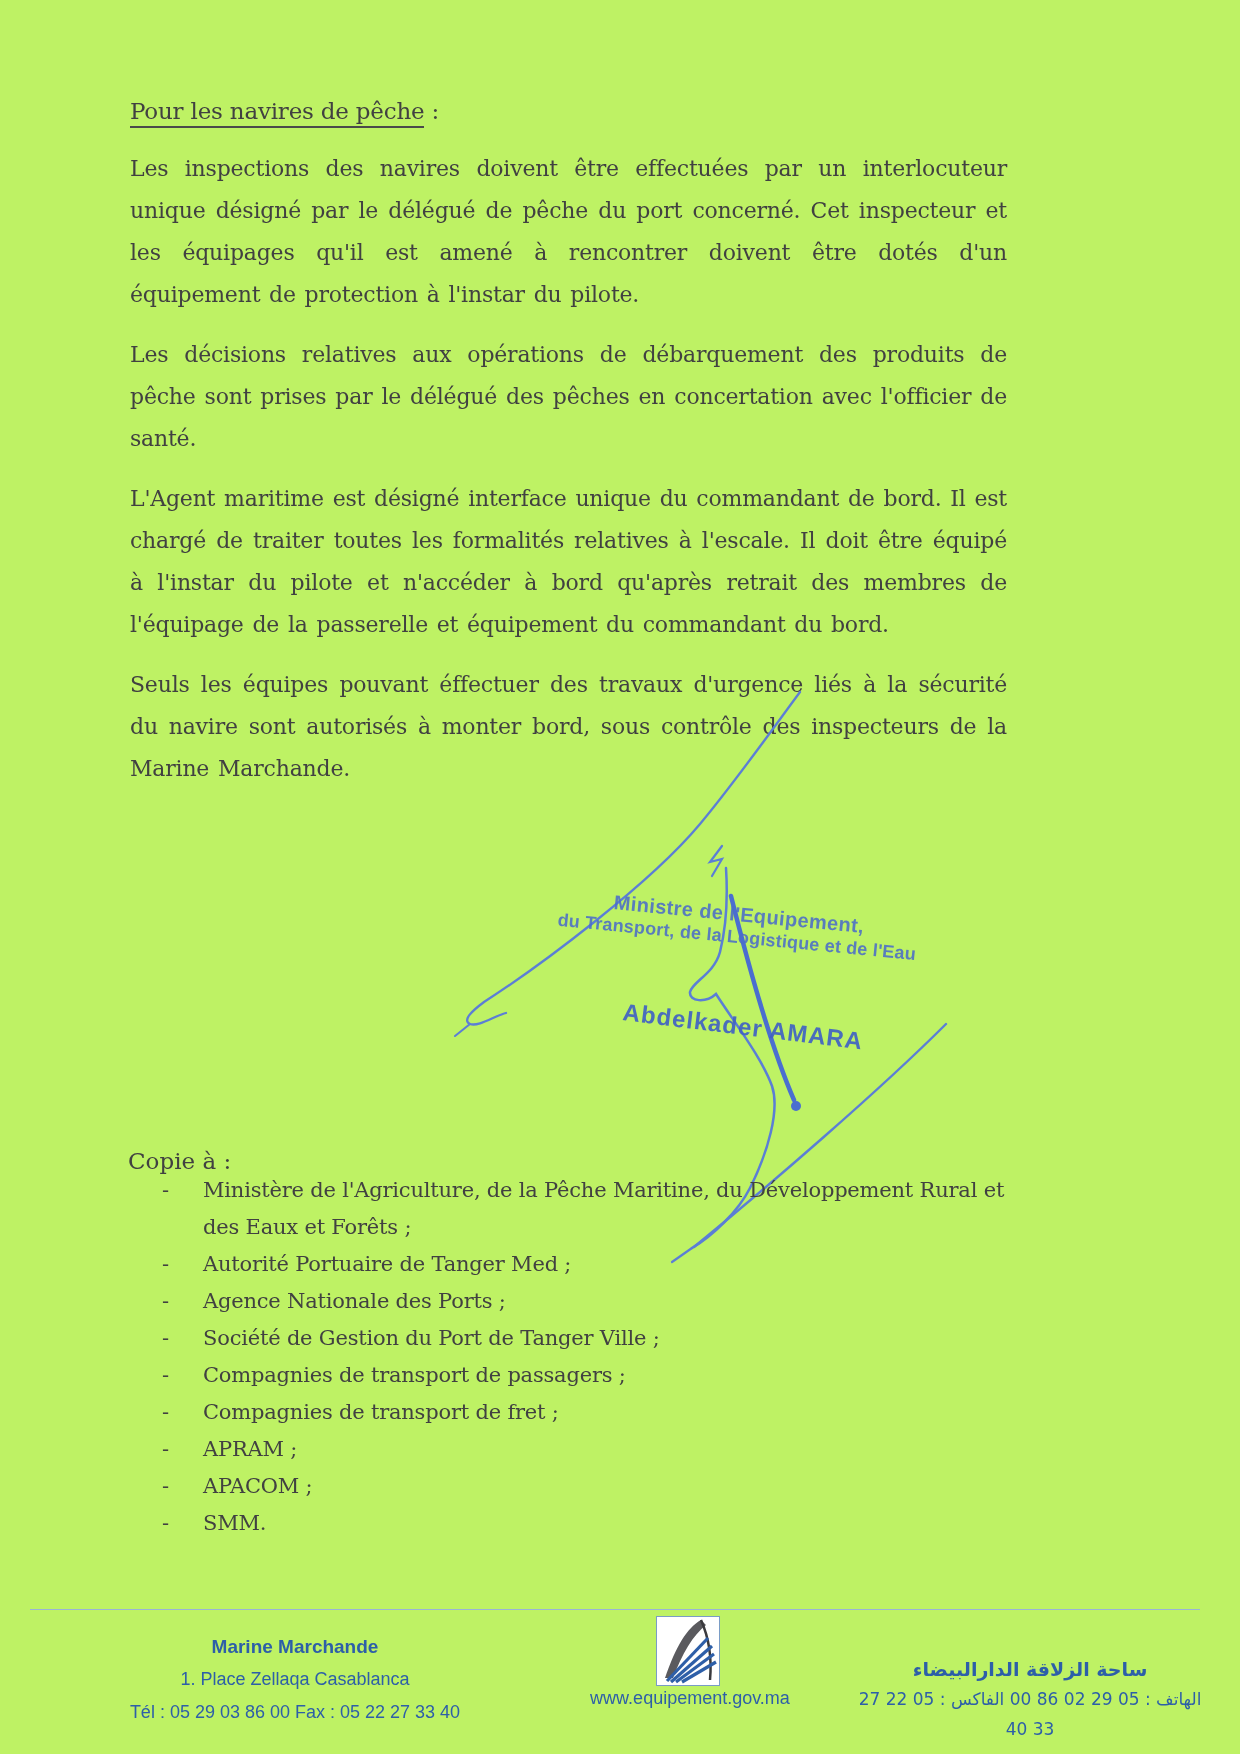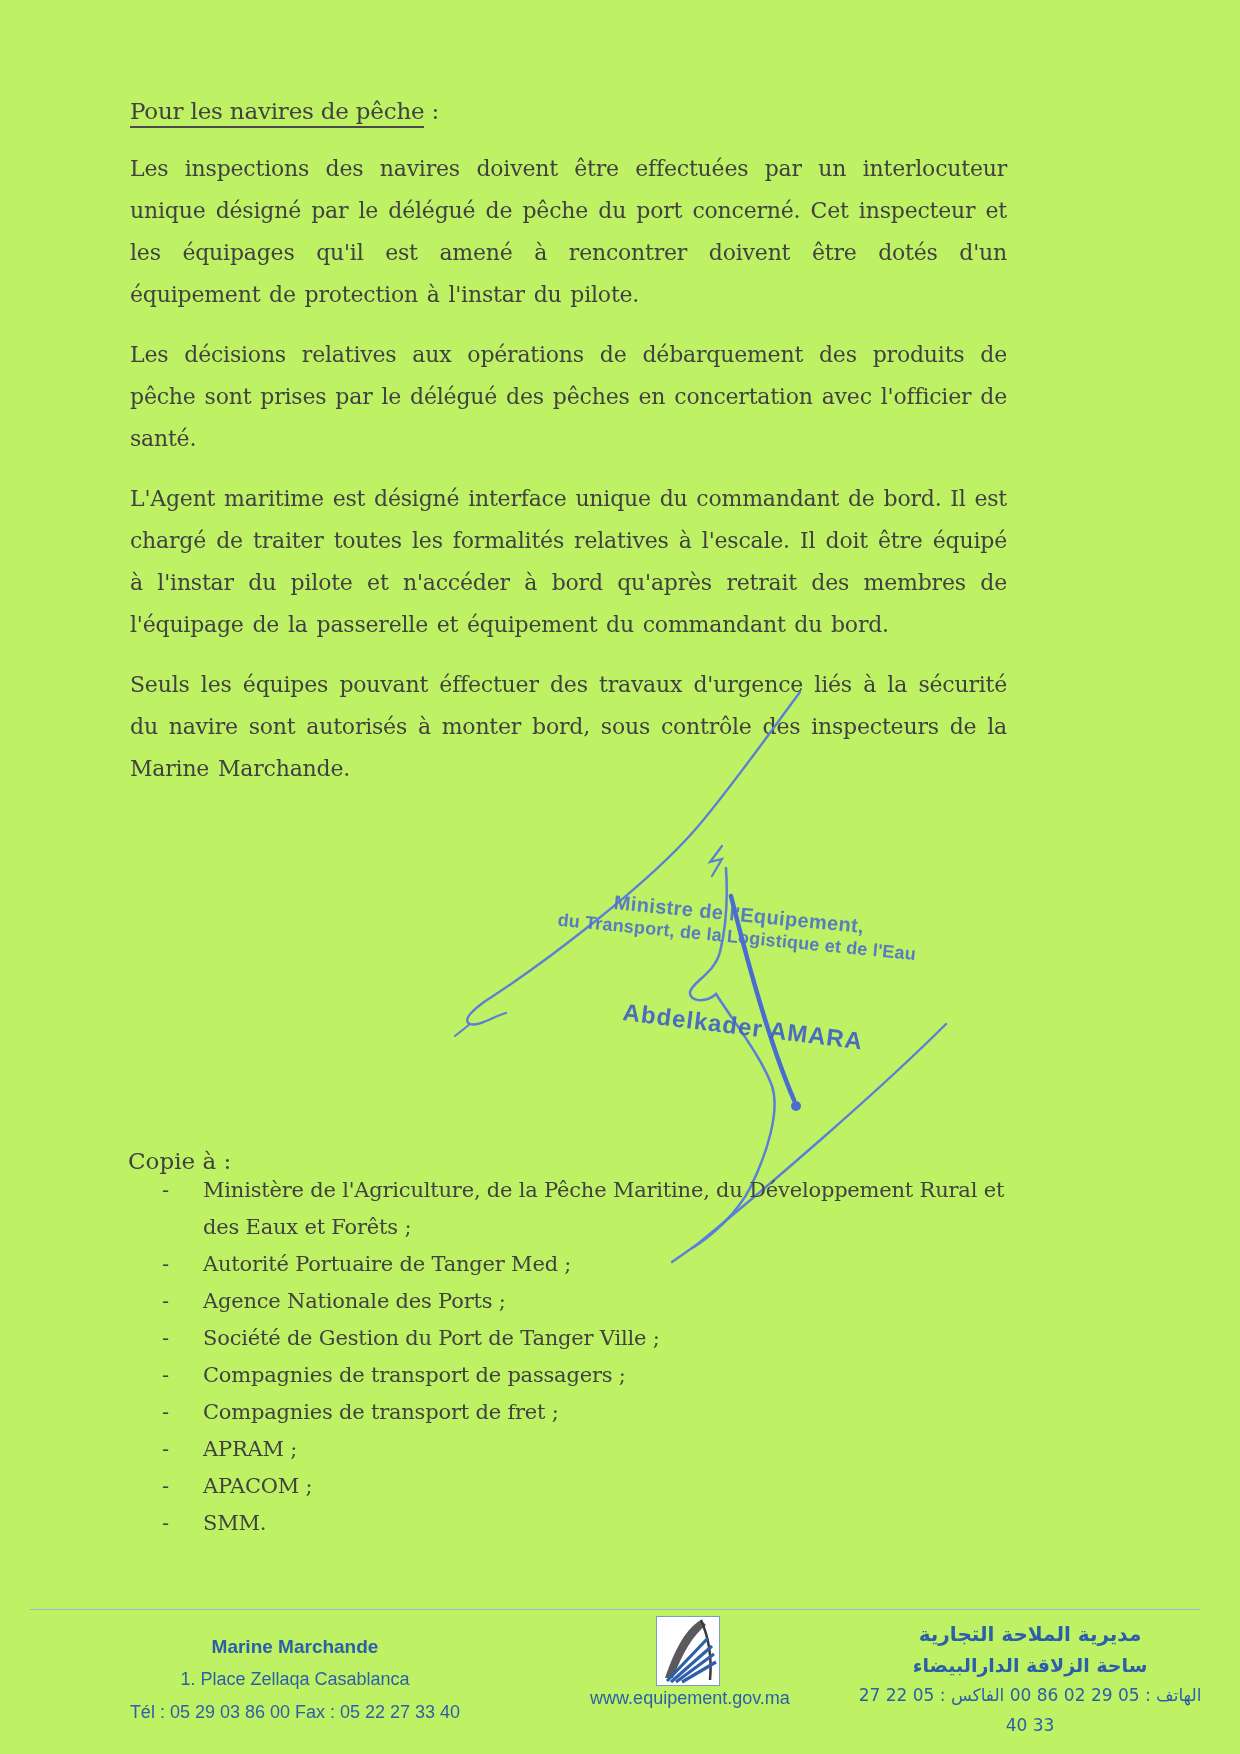--- a/index.html
+++ b/index.html
@@ -53,21 +53,21 @@
   .f-left .org{font-weight:bold;font-size:19px;line-height:33px;}
   .f-left .addr{font-size:18px;line-height:33px;}
   .f-left .tel{font-size:18px;line-height:33px;}
   .f-logo{position:absolute;left:656px;top:1616px;width:64px;height:70px;}
   .f-web{position:absolute;left:560px;top:1688px;width:260px;text-align:center;font-size:18px;}
   .f-right{
     position:absolute;left:850px;top:1618px;width:360px;text-align:center;
     direction:rtl;font-family:"DejaVu Sans",sans-serif;
   }
   .f-right .ar1{font-weight:bold;font-size:20px;line-height:32px;}
-  .f-right .ar2{font-weight:bold;font-size:19px;line-height:30px;}
+  .f-right .ar2{font-weight:bold;font-size:19px;line-height:30px;margin-top:36px;}
   .f-right .ar3{font-size:17px;line-height:30px;}
 </style>
 </head>
 <body>
 
 <div class="page">
 
   <div class="content">
     <h2 class="doc-h"><span class="u">Pour les navires de pêche</span><span> :</span></h2>
 
@@ -161,18 +161,17 @@
     <g stroke="#2e5fa8" fill="none">
       <path stroke-width="3.2" d="M11 65 L52 22"></path>
       <path stroke-width="3.2" d="M15 66 L56 30"></path>
       <path stroke-width="3.2" d="M20 66 L58 38"></path>
       <path stroke-width="3.2" d="M26 66 L60 46"></path>
     </g>
   </svg>
   <div class="footer f-web">www.equipement.gov.ma</div>
 
   <div class="footer f-right">
-    <div class="ar1">مديرية الملاحة التجارية</div>
     <div class="ar2">ساحة الزلاقة الدارالبيضاء</div>
     <div class="ar3">الهاتف : 05 29 02 86 00 الفاكس : 05 22 27 33 40</div>
   </div>
 
 </div>
 
 </body></html>

